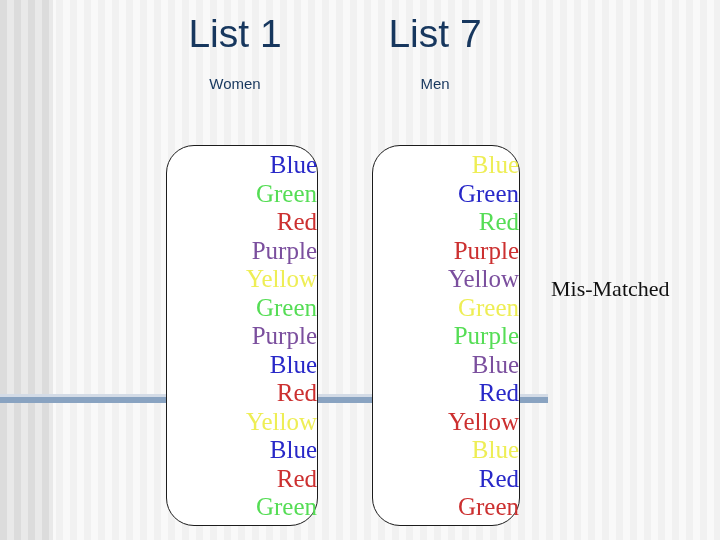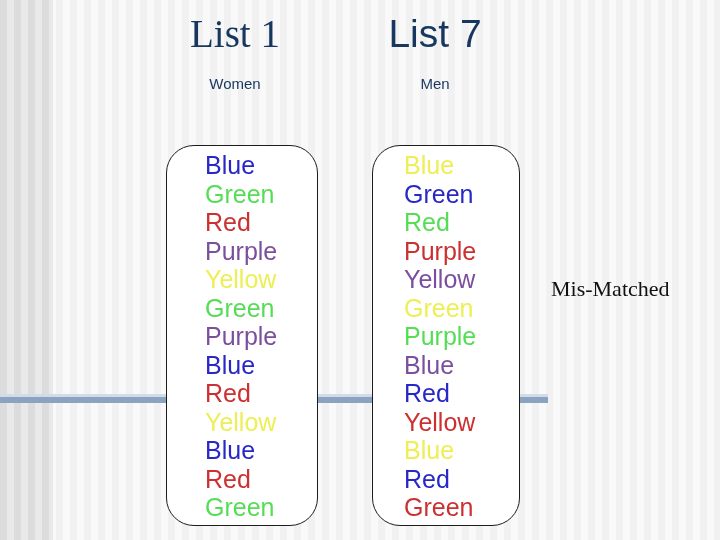--- a/index.html
+++ b/index.html
@@ -55,34 +55,35 @@
     background:#ffffff;
     border:1px solid #1c1c1c;
     border-radius:28px;
     box-sizing:border-box;
     padding-top:5px;
     z-index:2;
   }
   .box1{left:166px;width:152px;padding-left:38px;}
   .box2{left:372px;width:148px;padding-left:31px;}
   .word{
-    font-family:Liberation Sans, sans-serif;
+    font-family:Liberation Serif, serif;
     font-size:25px;
     line-height:28.5px;
     white-space:nowrap;
+    text-align:right;
   }
 </style>
 </head>
 <body>
 
 <div class="slide">
   <div class="left-band"></div>
   <div class="divider"></div>
 
-  <div class="title t1" style="color: rgb(23, 55, 94); font-family: Liberation Serif, serif;">List 1</div>
+  <div class="title t1" style="color: rgb(23, 55, 94);">List 1</div>
   <div class="subtitle s1" style="color: rgb(23, 55, 94);">Women</div>
 
   <div class="title t2" style="color: rgb(23, 55, 94);">List 7</div>
   <div class="subtitle s2" style="color: rgb(23, 55, 94);">Men</div>
 
   <div class="side-label mismatched">Mis-Matched</div>
 
   <div class="word-box box1">
       <div class="word" style="color: rgb(40, 40, 200);">Blue</div>
       <div class="word" style="color: rgb(85, 221, 85);">Green</div>

